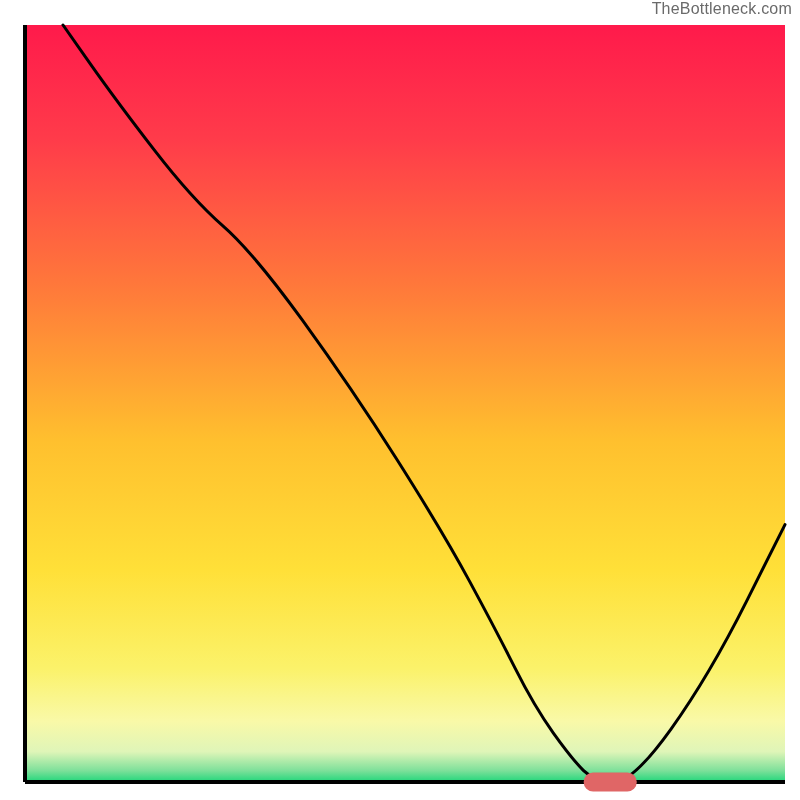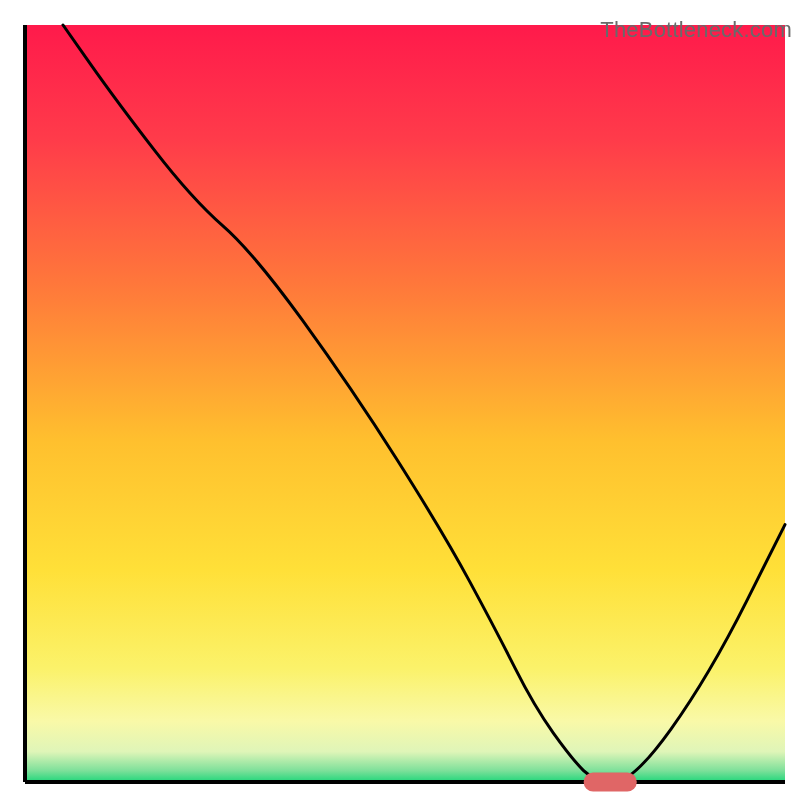--- a/index.html
+++ b/index.html
@@ -10,24 +10,24 @@
     background: #fff;
     font-family: Arial, Helvetica, sans-serif;
   }
   .container {
     position: relative;
     width: 800px;
     height: 800px;
   }
   .watermark {
     position: absolute;
-    top: 17px;
+    top: 0;
     right: 8px;
     color: #6a6a6a;
-    font-size: 22px;
+    font-size: 16px;
     font-weight: 400;
     letter-spacing: 0.2px;
     z-index: 10;
   }
   svg.plot {
     position: absolute;
     top: 0;
     left: 0;
   }
 </style>

